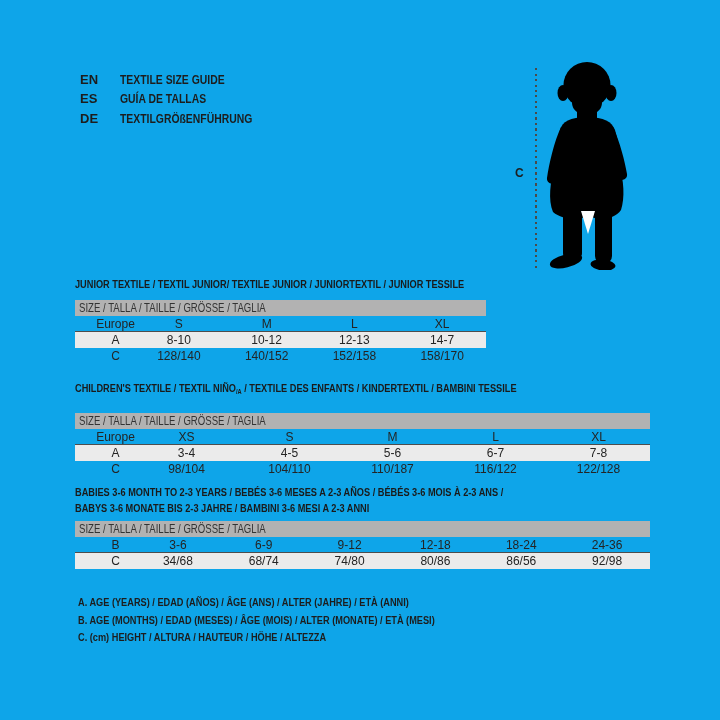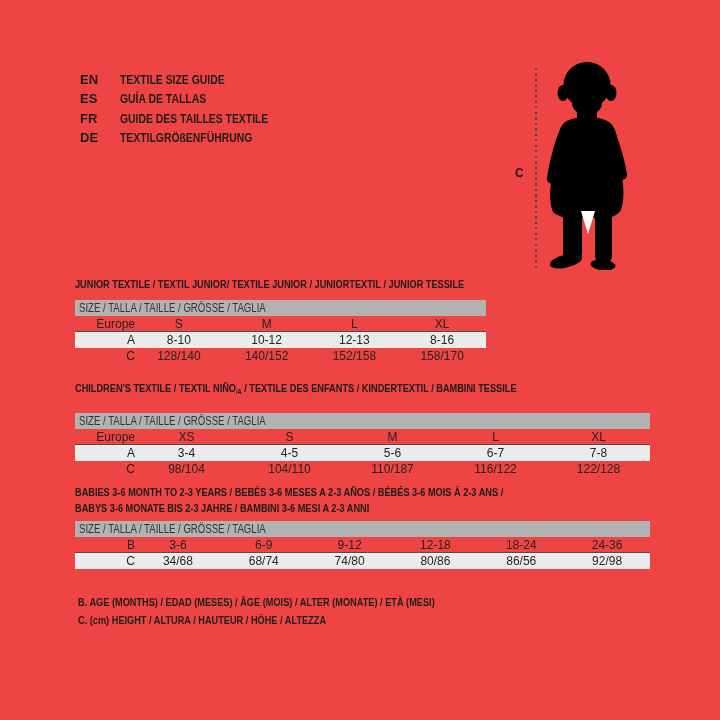--- a/index.html
+++ b/index.html
@@ -1,19 +1,19 @@
 <!DOCTYPE html>
 <html><head>
 <meta charset="utf-8">
 <title>Textile Size Guide</title>
 <style>
   * { margin:0; padding:0; box-sizing:border-box; }
   html,body { background:#fff; }
   .page {
-    position:relative; width:720px; height:720px; background:#ef4444;
+    position:relative; width:720px; height:720px; background:#0ea5e9;
     font-family:"Liberation Sans", sans-serif; color:#222; overflow:hidden;
   }
 
   
   .cond { display:inline-block; transform:scaleX(0.80); transform-origin:0 50%; white-space:nowrap; }
 
   
   .langs { position:absolute; left:80px; top:70px; }
   .lang-row { display:grid; grid-template-columns:40px auto; height:19.4px; line-height:19.4px;
               font-size:13px; font-weight:700; color:#1d1d1d; }
@@ -27,21 +27,21 @@
   
   .tbl { position:absolute; left:75px; }
   .tbl-title { font-size:11.5px; font-weight:700; color:#1a1a1a; line-height:16px; white-space:nowrap; }
   .tbl-title .sub { font-size:0.62em; vertical-align:-0.28em; font-weight:700; }
   .size-bar { height:16px; line-height:16px; background:#b2b2b2; padding-left:4px;
               font-size:12px; color:#333; }
   .trow { display:grid; height:16px; line-height:16px; font-size:12px; color:#242424; }
   .trow.rule { border-bottom:1.5px solid #4d4d4d; }
   .trow.alt { background:#ebebeb; }
   .cell { text-align:center; }
-  .cell.lbl { text-align:right; padding-left:5px;margin-left:16px; }
+  .cell.lbl { text-align:center; padding-left:5px;margin-left:16px; }
   .tbl1 { top:276px; width:411px; }
   .tbl1 .trow { grid-template-columns:60px repeat(4,1fr); }
   .tbl1 .size-bar { margin-top:8px; }
   .tbl2 { top:380px; width:575px; }
   .tbl2 .trow { grid-template-columns:60px repeat(5,1fr); }
   .tbl2 .size-bar { margin-top:13px; }
   .tbl3 { top:484px; width:575px; }
   .tbl3 .trow { grid-template-columns:60px repeat(6,1fr); }
   .tbl3 .size-bar { margin-top:5px; }
 
@@ -55,24 +55,20 @@
 <div class="page">
 
   <section class="langs">
     <div class="lang-row">
       <span>EN</span>
       <span class="cond">TEXTILE SIZE GUIDE</span>
     </div>
     <div class="lang-row">
       <span>ES</span>
       <span class="cond">GUÍA DE TALLAS</span>
-    </div>
-    <div class="lang-row">
-      <span>FR</span>
-      <span class="cond">GUIDE DES TAILLES TEXTILE</span>
     </div>
     <div class="lang-row">
       <span>DE</span>
       <span class="cond">TEXTILGRÖßENFÜHRUNG</span>
     </div>
   </section>
 
   <span class="fig-c-label">C</span>
   <div class="dotted-line"></div>
   <svg class="silhouette" viewBox="0 0 96 210" xmlns="http://www.w3.org/2000/svg">
@@ -106,21 +102,21 @@
       <span class="cell">S</span>
       <span class="cell">M</span>
       <span class="cell">L</span>
       <span class="cell">XL</span>
     </div>
     <div class="trow alt">
       <span class="cell lbl">A</span>
       <span class="cell">8-10</span>
       <span class="cell">10-12</span>
       <span class="cell">12-13</span>
-      <span class="cell">8-16</span>
+      <span class="cell">14-7</span>
     </div>
     <div class="trow">
       <span class="cell lbl">C</span>
       <span class="cell">128/140</span>
       <span class="cell">140/152</span>
       <span class="cell">152/158</span>
       <span class="cell">158/170</span>
     </div>
   </section>
 
@@ -182,20 +178,23 @@
       <span class="cell">68/74</span>
       <span class="cell">74/80</span>
       <span class="cell">80/86</span>
       <span class="cell">86/56</span>
       <span class="cell">92/98</span>
     </div>
   </section>
 
   <section class="notes">
     <div class="note-line">
+      <span class="cond">A. AGE (YEARS) / EDAD (AÑOS) / ÂGE (ANS) / ALTER (JAHRE) / ETÀ (ANNI)</span>
+    </div>
+    <div class="note-line">
       <span class="cond">B. AGE (MONTHS) / EDAD (MESES) / ÂGE (MOIS) / ALTER (MONATE) / ETÀ (MESI)</span>
     </div>
     <div class="note-line">
       <span class="cond">C. (cm) HEIGHT / ALTURA / HAUTEUR / HÖHE / ALTEZZA</span>
     </div>
   </section>
 
 </div>
 
 </body></html>

